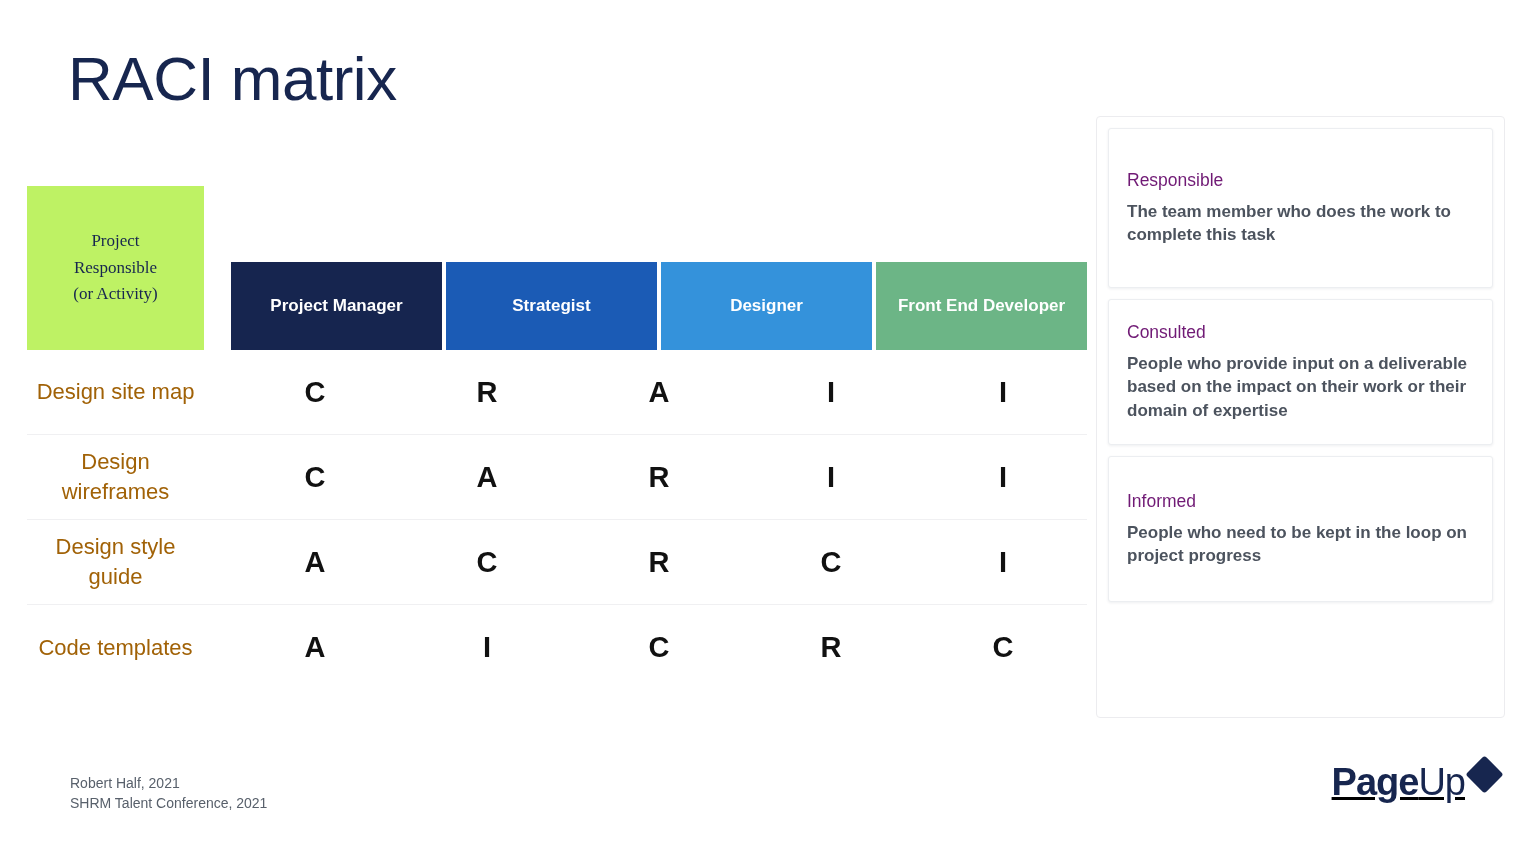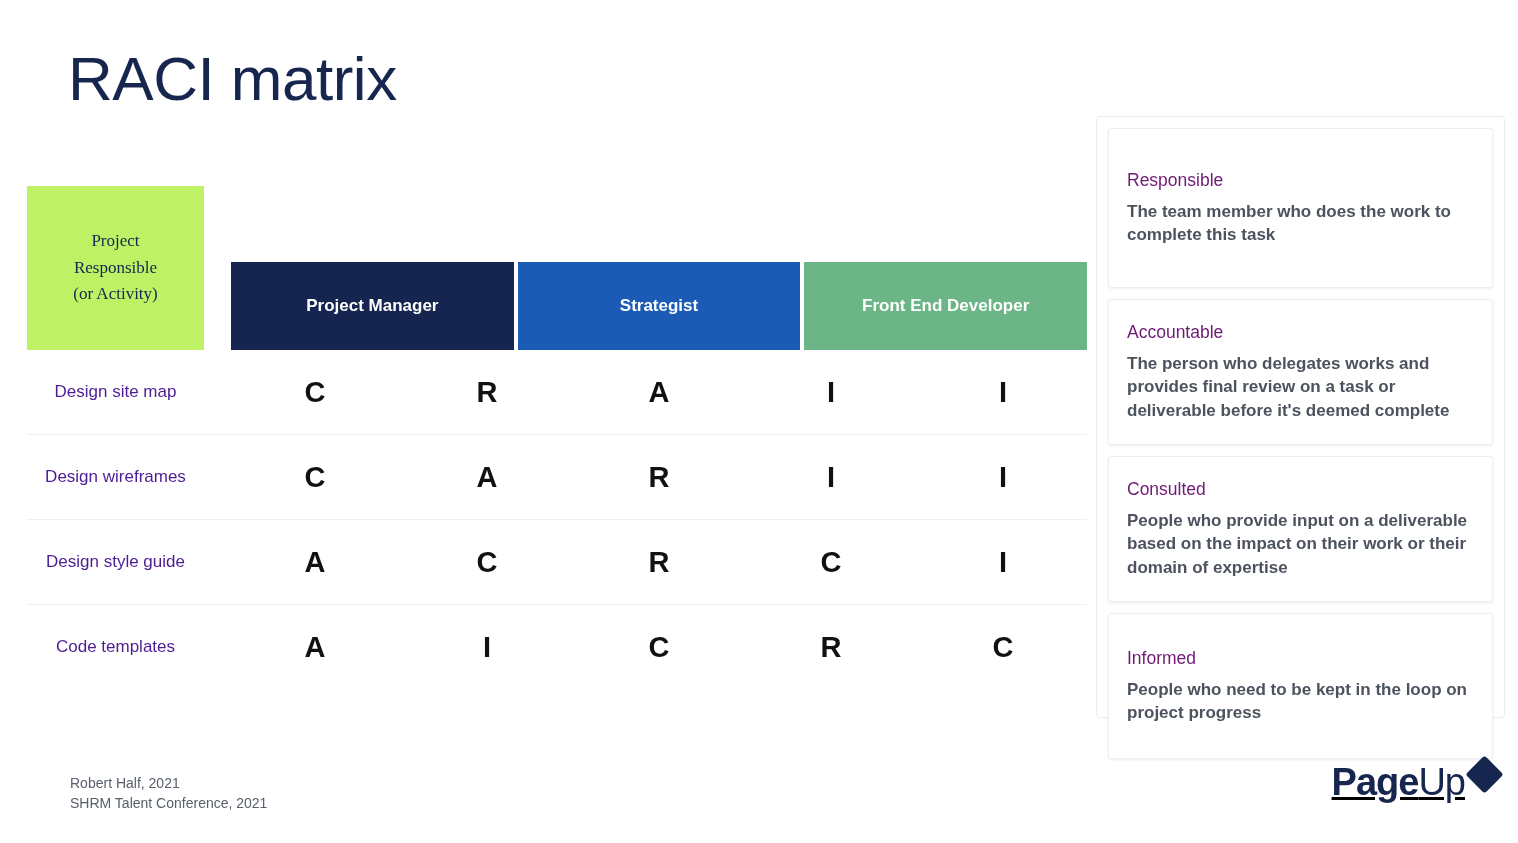--- a/index.html
+++ b/index.html
@@ -96,22 +96,22 @@
     align-items: center;
     height: 85px;
     border-bottom: 1px solid #f0f0f2;
   }
   .matrix-row.last { border-bottom: none; }
 
   .row-label {
     width: 177px;
     flex: 0 0 177px;
     text-align: center;
-    color: #4c1d95;
-    font-size: 17px;
+    color: #a16207;
+    font-size: 22px;
     line-height: 1.35;
     padding: 0 8px;
   }
 
   .row-spacer { flex: 0 0 27px; }
 
   .row-cells {
     display: flex;
     flex: 1 1 auto;
     gap: 4px;
@@ -229,20 +229,23 @@
         </div>
       </div>
       <div class="head-spacer"></div>
       <div class="role-cells">
         <div class="role-cell" style="background: rgb(22, 37, 79);">
           <span>Project Manager</span>
         </div>
         <div class="role-cell" style="background: rgb(27, 91, 181);">
           <span>Strategist</span>
         </div>
+        <div class="role-cell" style="background: rgb(52, 146, 219);">
+          <span>Designer</span>
+        </div>
         <div class="role-cell" style="background: rgb(108, 181, 134);">
           <span>Front End Developer</span>
         </div>
       </div>
     </div>
 
     <div class="matrix-row">
       <div class="row-label">Design site map</div>
       <div class="row-spacer"></div>
       <div class="row-cells">
@@ -290,24 +293,20 @@
       </div>
     </div>
 
   </div>
 
   <div class="legend-panel">
     <div class="legend-card c0">
       <div class="legend-term">Responsible</div>
       <div class="legend-desc">The team member who does the work to complete this task</div>
     </div>
-    <div class="legend-card c1">
-      <div class="legend-term">Accountable</div>
-      <div class="legend-desc">The person who delegates works and provides final review on a task or deliverable before it's deemed complete</div>
-    </div>
     <div class="legend-card c2">
       <div class="legend-term">Consulted</div>
       <div class="legend-desc">People who provide input on a deliverable based on the impact on their work or their domain of expertise</div>
     </div>
     <div class="legend-card c3">
       <div class="legend-term">Informed</div>
       <div class="legend-desc">People who need to be kept in the loop on project progress</div>
     </div>
   </div>
 

